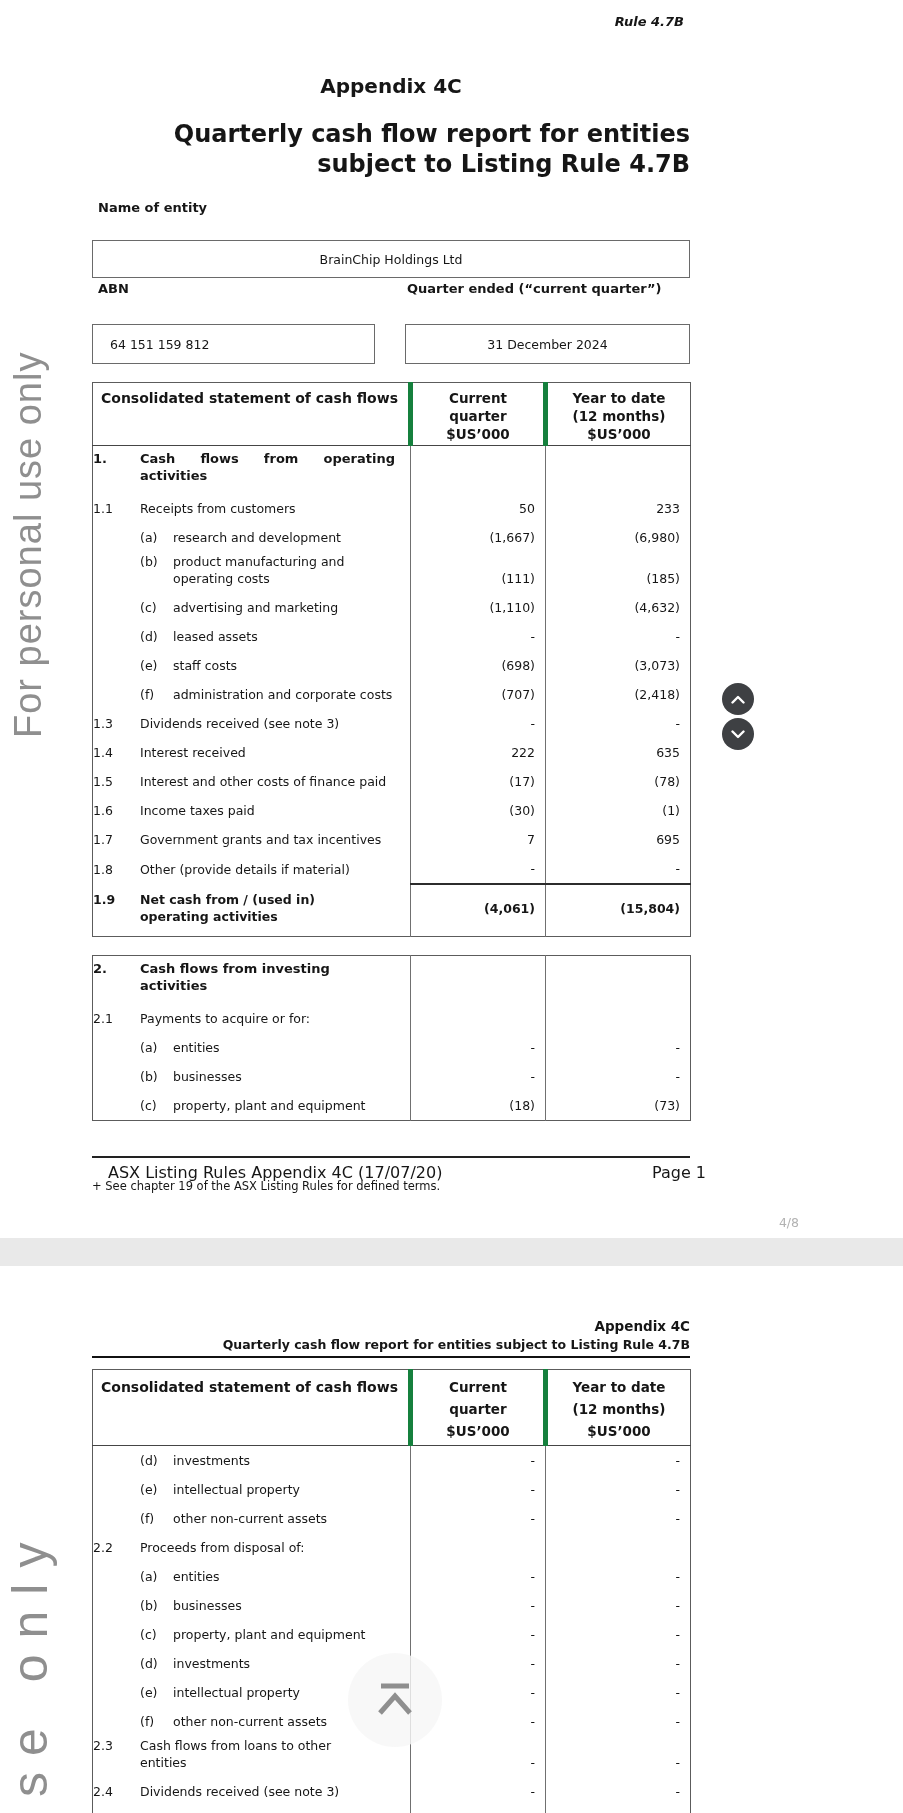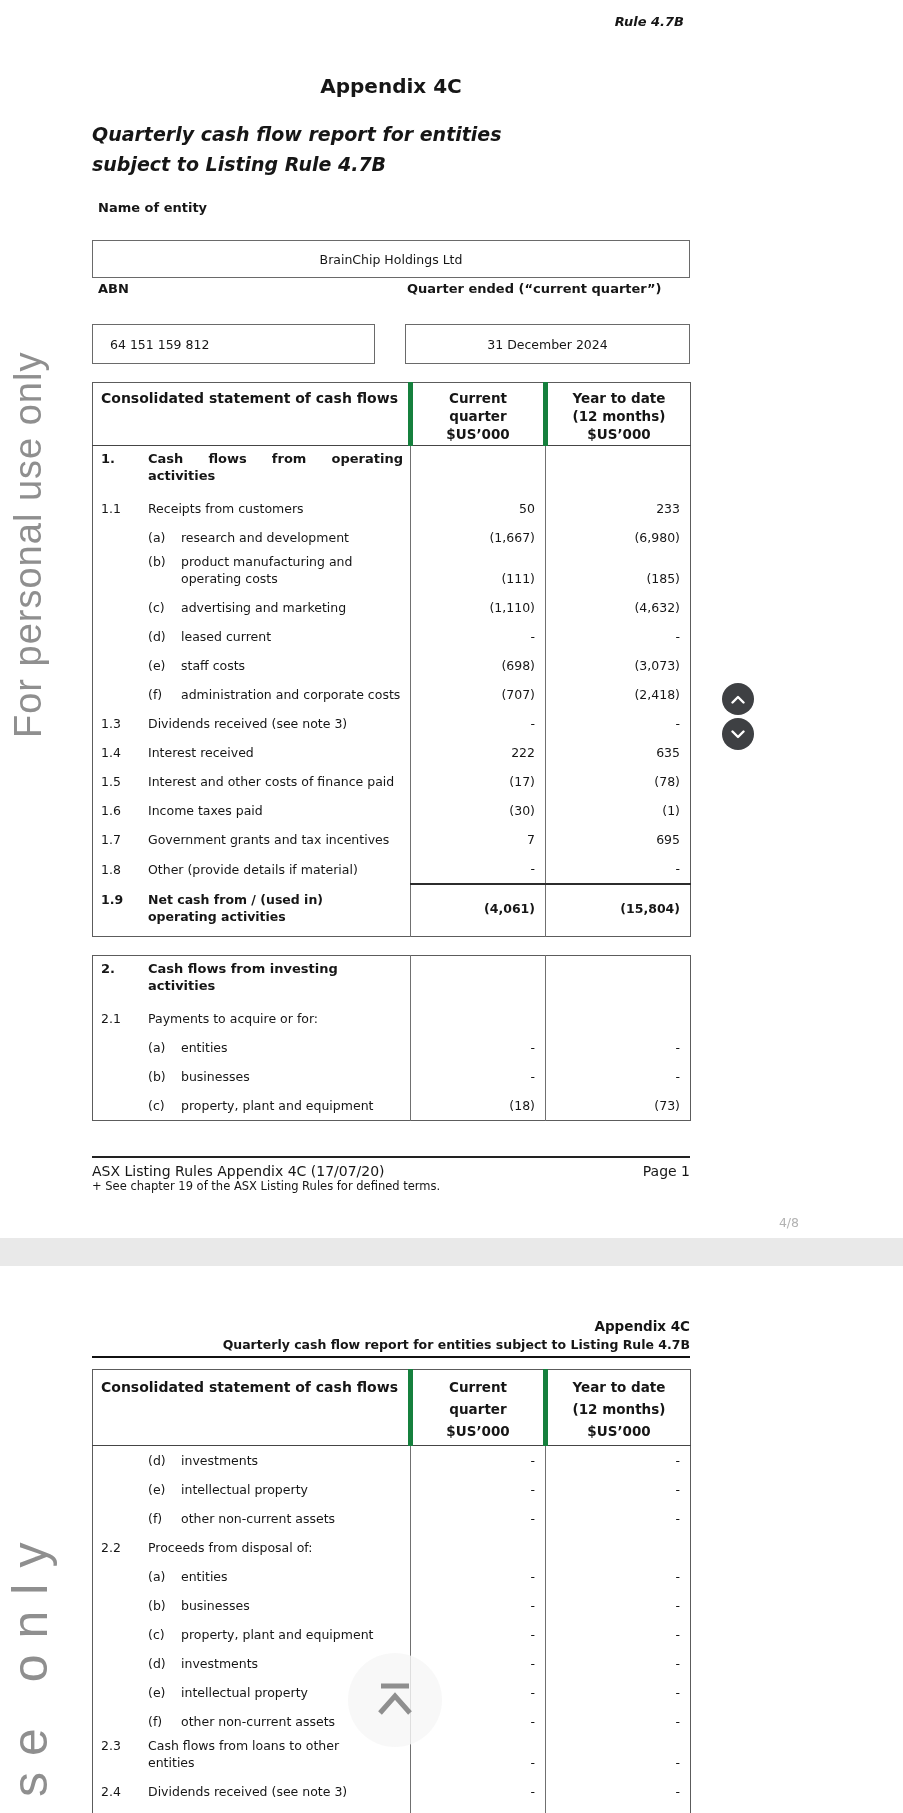--- a/index.html
+++ b/index.html
@@ -13,57 +13,57 @@
   #wm1{left:-177px;top:511px;width:410px;height:44px;font-size:38px;line-height:44px;letter-spacing:1px;}
   #wm2{left:-132px;top:1607px;width:324px;height:56px;font-size:50px;line-height:56px;letter-spacing:16px;}
 
   
   .page{position:absolute;left:92px;width:598px;}
   #page1{top:0;height:1268px;}
   #page2{top:1268px;height:560px;}
 
   .rule-ref{top:14px;right:6px;font-size:13px;font-style:italic;font-weight:600;}
   .title{top:74px;left:0;right:0;text-align:center;font-size:20px;font-weight:bold;}
-  .subtitle{top:119px;left:0;right:0;text-align:left;font-size:19px;font-weight:bold;line-height:30px;white-space:pre-line;font-style:italic;}
+  .subtitle{top:119px;left:0;right:0;text-align:right;font-size:24px;font-weight:bold;line-height:30px;white-space:pre-line;}
   .lbl{font-size:13px;font-weight:bold;}
   .name-label{top:200px;left:6px;}
   .box{border:1px solid #6a6a6a;display:flex;align-items:center;font-size:12.5px;box-sizing:border-box;margin-top:20px;}
   .entity-box{top:220px;left:0;width:598px;height:38px;justify-content:center;}
   .abn-label{top:281px;left:6px;}
   .quarter-label{top:281px;left:315px;}
   .abn-box{top:304px;left:0;width:283px;height:40px;padding-left:17px;}
   .quarter-box{top:304px;left:313px;width:285px;height:40px;justify-content:center;}
 
   
   table.cf{border-collapse:collapse;table-layout:fixed;width:598px;position:absolute;left:0;border:1px solid #5c5c5c;}
   col.col-label{width:318px;} col.col-cq{width:135px;} col.col-ytd{width:145px;}
   .cf thead th{border-bottom:1px solid #454545;font-weight:bold;vertical-align:top;padding-top:6px;}
   th.h1{font-size:14px;text-align:left;padding-left:8px;line-height:19px;}
   th.hv{font-size:13.5px;text-align:center;line-height:18px;white-space:pre-line;border-left:5px solid #15803d;}
   #t1 thead th{height:55px;}
   #t3 thead th{height:68px;}
   #t3 th.h1,#t3 th.hv{line-height:22px;}
   .cf td{font-size:12.5px;vertical-align:bottom;padding-bottom:6px;line-height:17px;}
-  .cf td.c-label{padding-left:8px;}
+  .cf td.c-label{padding-left:0;}
   .cf td.c-val{text-align:right;padding-right:10px;border-left:1px solid #707070;}
   .num{display:inline-block;width:47px;vertical-align:top;}
   .row.sub .num{margin-left:47px;width:33px;}
   .lab{display:inline-block;vertical-align:top;white-space:pre-line;}
   .row.item td,.row.sub td{height:22px;}
   .row.section td{height:38px;vertical-align:top;padding-top:4px;}
   .row.section .num,.row.section .lab{font-weight:bold;font-size:13px;}
   .row.section .lab{width:255px;}
   .row.section.justify .lab{text-align:justify;}
   .row.total td{height:44px;vertical-align:middle;font-weight:bold;}
   .row.total td.c-val{border-top:2px solid #2c2c2c;}
   #t1{top:382px;} #t2{top:955px;} #t3{top:101px;}
 
   
   .f-rule{top:1156px;left:0;width:598px;border-top:2px solid #222;}
-  .f-line{top:1163px;left:0;width:598px;display:flex;justify-content:space-between;font-size:14px;}
+  .f-line{top:1163px;left:16px;width:598px;display:flex;justify-content:space-between;font-size:16px;}
   .f-note{top:1179px;left:0;font-size:11.5px;}
 
   
   #pageind{position:absolute;top:1215px;right:104px;font-size:12.5px;color:#b2b2b2;}
   #band{position:absolute;left:0;top:1238px;width:903px;height:28px;background:#e9e9e9;}
 
   
   .p2h1{top:50px;right:0;text-align:right;font-size:13.5px;font-weight:bold;}
   .p2h2{top:69px;right:0;text-align:right;font-size:12.5px;font-weight:bold;}
   .p2rule{top:88px;left:0;width:598px;border-top:2px solid #111;}
@@ -142,21 +142,21 @@
 operating costs</span></td>
             <td class="c-val">(111)</td>
             <td class="c-val">(185)</td>
           </tr>
           <tr class="row sub">
             <td class="c-label"><span class="num">(c)</span><span class="lab">advertising and marketing</span></td>
             <td class="c-val">(1,110)</td>
             <td class="c-val">(4,632)</td>
           </tr>
           <tr class="row sub">
-            <td class="c-label"><span class="num">(d)</span><span class="lab">leased current</span></td>
+            <td class="c-label"><span class="num">(d)</span><span class="lab">leased assets</span></td>
             <td class="c-val">-</td>
             <td class="c-val">-</td>
           </tr>
           <tr class="row sub">
             <td class="c-label"><span class="num">(e)</span><span class="lab">staff costs</span></td>
             <td class="c-val">(698)</td>
             <td class="c-val">(3,073)</td>
           </tr>
           <tr class="row sub">
             <td class="c-label"><span class="num">(f)</span><span class="lab">administration and corporate costs</span></td>

